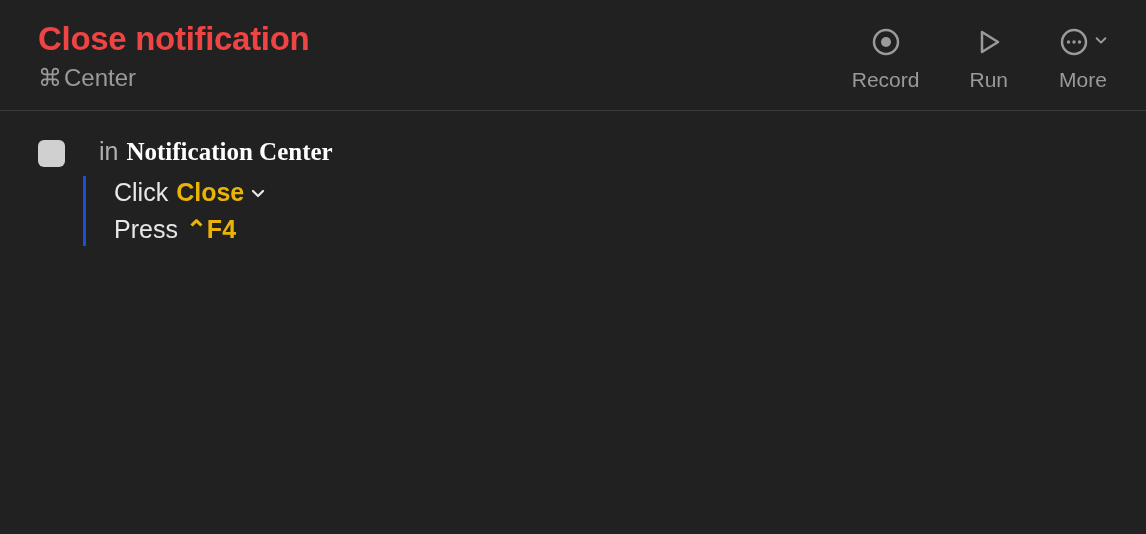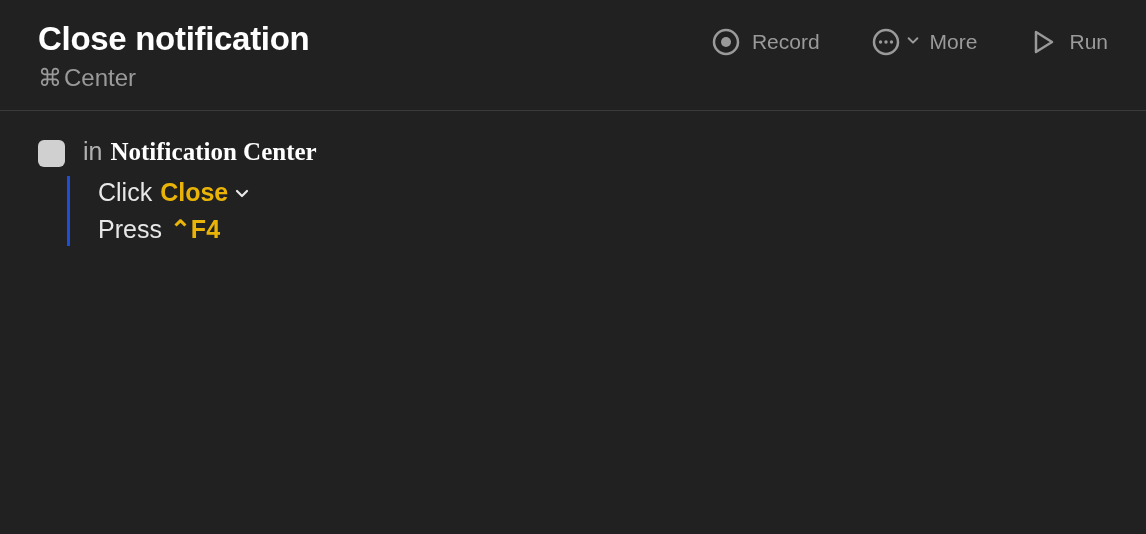--- a/index.html
+++ b/index.html
@@ -23,21 +23,21 @@
       border-bottom: 1px solid #3a3a3a;
     }
     .header-left {
       display: flex;
       flex-direction: column;
       gap: 6px;
     }
     .title {
       font-size: 33px;
       font-weight: 600;
-      color: #ffffff;
+      color: #ef4444;
       letter-spacing: -0.3px;
     }
     .shortcut-row {
       display: flex;
       align-items: center;
       gap: 14px;
       font-size: 24px;
     }
     .shortcut {
       display: flex;
@@ -63,20 +63,21 @@
       display: inline-flex;
       align-items: center;
     }
     .header-right {
       display: flex;
       gap: 50px;
       padding-top: 6px;
     }
     .toolbar-btn {
       display: flex;
+      flex-direction: column;
       align-items: center;
       gap: 10px;
       cursor: pointer;
       color: #9a9a9a;
     }
     .toolbar-icon {
       width: 32px;
       height: 32px;
       display: flex;
       align-items: center;
@@ -90,21 +91,21 @@
       display: flex;
       align-items: center;
       gap: 4px;
     }
     .content {
       padding: 26px 38px;
     }
     .action-block {
       display: flex;
       align-items: flex-start;
-      gap: 18px;
+      gap: 34px;
     }
     .checkbox {
       width: 27px;
       height: 27px;
       border-radius: 6px;
       background-color: #d0d0d0;
       margin-top: 3px;
       flex-shrink: 0;
     }
     .action-content {
@@ -172,46 +173,46 @@
   </div>
   <div class="header-right">
     <div class="toolbar-btn">
       <div class="toolbar-icon">
         <svg width="30" height="30" viewBox="0 0 30 30">
           <circle cx="15" cy="15" r="12" stroke="#9a9a9a" stroke-width="2.5" fill="none"></circle>
           <circle cx="15" cy="15" r="5" fill="#9a9a9a"></circle>
         </svg>
       </div>
       <div class="toolbar-label">Record</div>
+    </div>
+    <div class="toolbar-btn">
+      <div class="toolbar-icon">
+        <svg width="30" height="30" viewBox="0 0 30 30">
+          <path d="M8 5 L24 15 L8 25 Z" stroke="#9a9a9a" stroke-width="2.5" fill="none" stroke-linejoin="round"></path>
+        </svg>
+      </div>
+      <div class="toolbar-label">Run</div>
     </div>
     <div class="toolbar-btn">
       <div class="toolbar-more">
         <div class="toolbar-icon">
           <svg width="30" height="30" viewBox="0 0 30 30">
             <circle cx="15" cy="15" r="12" stroke="#9a9a9a" stroke-width="2.5" fill="none"></circle>
             <circle cx="9.5" cy="15" r="1.7" fill="#9a9a9a"></circle>
             <circle cx="15" cy="15" r="1.7" fill="#9a9a9a"></circle>
             <circle cx="20.5" cy="15" r="1.7" fill="#9a9a9a"></circle>
           </svg>
         </div>
         <span>
           <svg width="14" height="14" viewBox="0 0 16 16" fill="none">
             <path d="M3 6 L8 11 L13 6" stroke="#9a9a9a" stroke-width="2.2" fill="none" stroke-linecap="round" stroke-linejoin="round"></path>
           </svg>
         </span>
       </div>
       <div class="toolbar-label">More</div>
-    </div>
-    <div class="toolbar-btn">
-      <div class="toolbar-icon">
-        <svg width="30" height="30" viewBox="0 0 30 30">
-          <path d="M8 5 L24 15 L8 25 Z" stroke="#9a9a9a" stroke-width="2.5" fill="none" stroke-linejoin="round"></path>
-        </svg>
-      </div>
-      <div class="toolbar-label">Run</div>
     </div>
   </div>
 </div>
 
 <div class="content">
   <div class="action-block">
     <div class="checkbox"></div>
     <div class="action-content">
       <div class="action-header">
         <span class="in-label">in</span>

